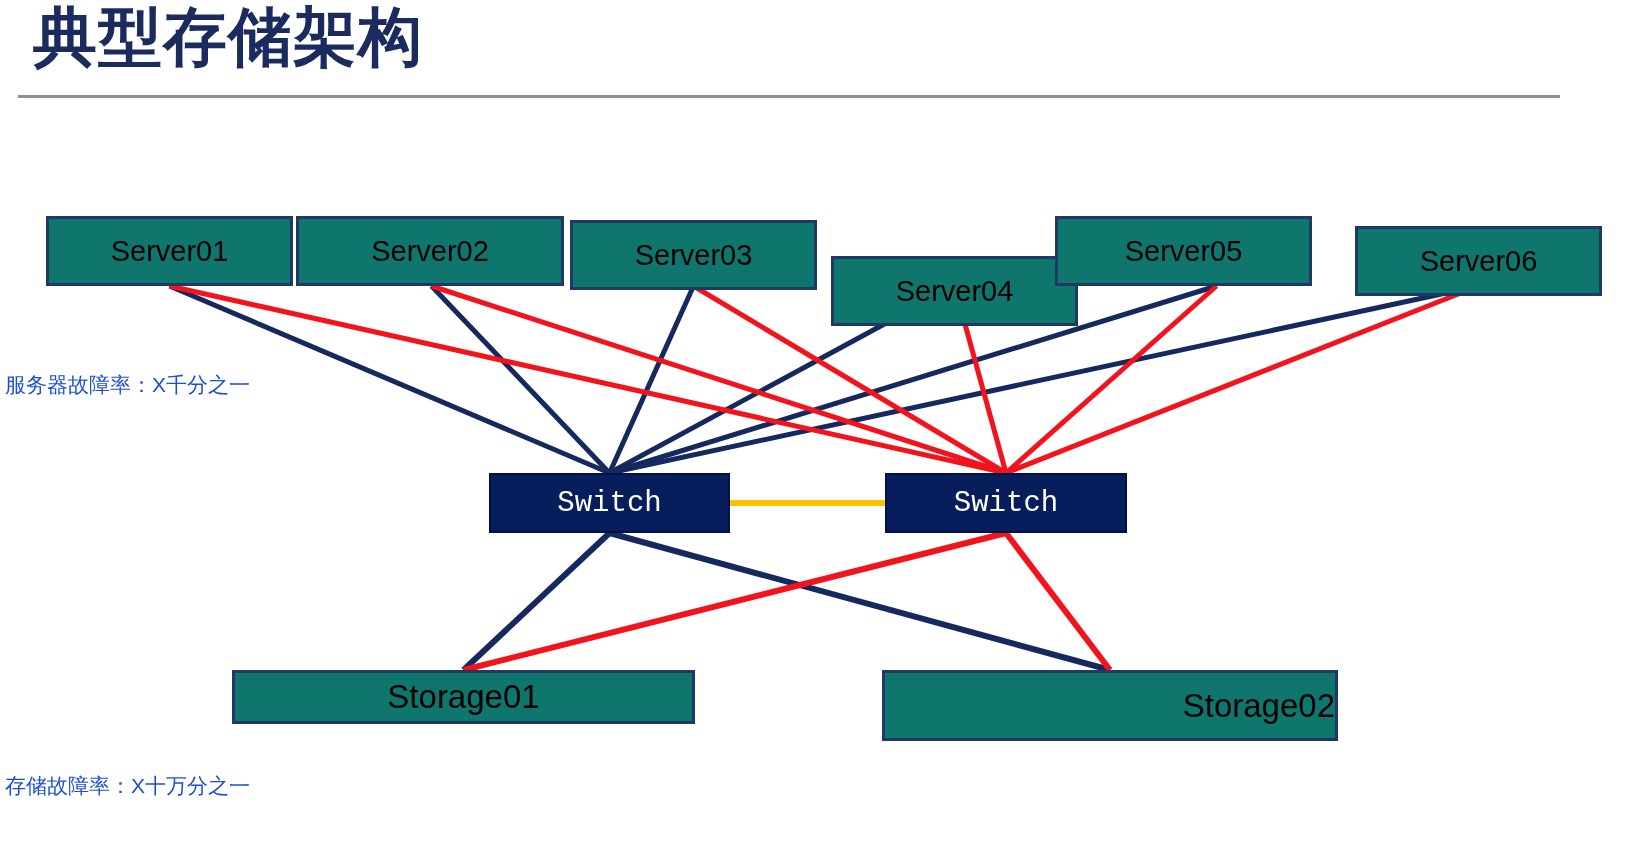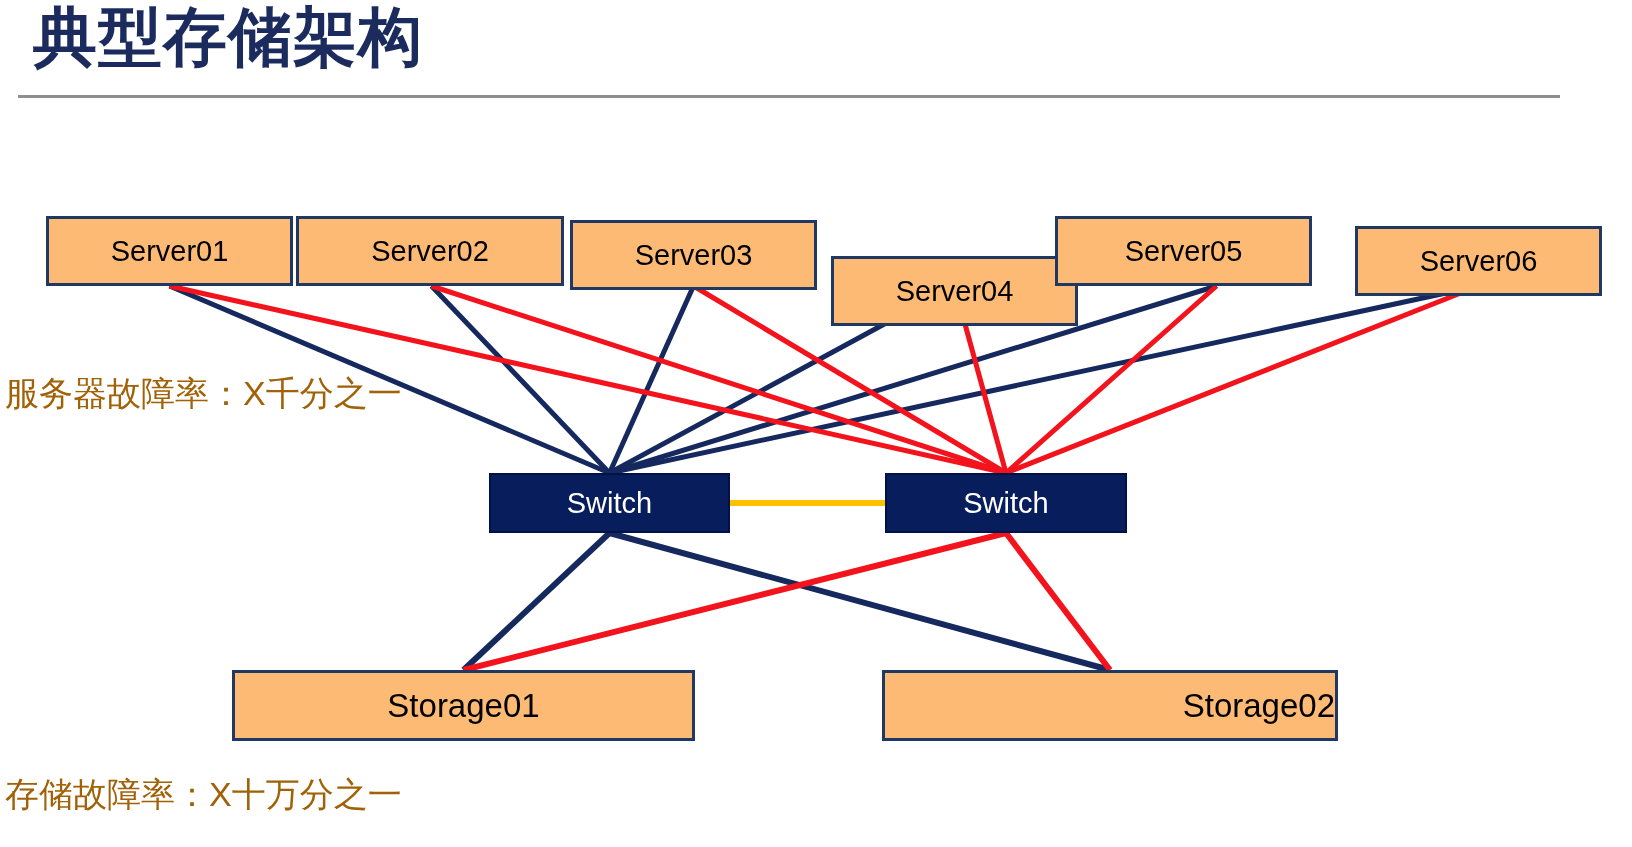--- a/index.html
+++ b/index.html
@@ -40,46 +40,47 @@
   .box {
     position: absolute;
     box-sizing: border-box;
     display: flex;
     align-items: center;
     justify-content: center;
     z-index: 2;
     white-space: nowrap;
   }
   .server, .storage {
-    background: #fdba74;
+    background: #0f766e;
     border: 3px solid #1F3864;
     color: #000000;
   }
   .server  { font-size: 29px; }
   .storage { font-size: 33px; }
   .switch {
     background: #081E5C;
     border: 2px solid #01114A;
     color: #ffffff;
     font-size: 29px;
+    font-family: Liberation Mono, monospace;
   }
   #n-server1 { left:   46px; top: 216px; width: 247px; height: 70px; }
   #n-server2 { left:  296px; top: 216px; width: 268px; height: 70px; }
   #n-server3 { left:  570px; top: 220px; width: 247px; height: 70px; justify-content: center; }
   #n-server4 { left:  831px; top: 216px; width: 247px; height: 70px; margin-top: 40px; }
   #n-server5 { left: 1055px; top: 216px; width: 257px; height: 70px; }
   #n-server6 { left: 1355px; top: 226px; width: 247px; height: 70px; }
   #n-switch1 { left:  489px; top: 473px; width: 241px; height: 60px; }
   #n-switch2 { left:  885px; top: 473px; width: 242px; height: 60px; }
-  #n-storage1 { left: 232px; top: 670px; width: 463px; height: 71px; }
+  #n-storage1 { left: 232px; top: 670px; width: 463px; height: 54px; }
   #n-storage2 { left: 882px; top: 670px; width: 456px; height: 71px; justify-content: flex-end; }
   .note {
     position: absolute;
-    font-size: 34px;
-    color: #a16207;
+    font-size: 21px;
+    color: #1d4ed8;
     z-index: 3;
     white-space: nowrap;
   }
   #note-server  { left: 5px; top: 371px; }
   #note-storage { left: 5px; top: 772px; }
   .annotation {
     position: absolute;
     left: 1337px;
     top: 424px;
     font-size: 38px;

